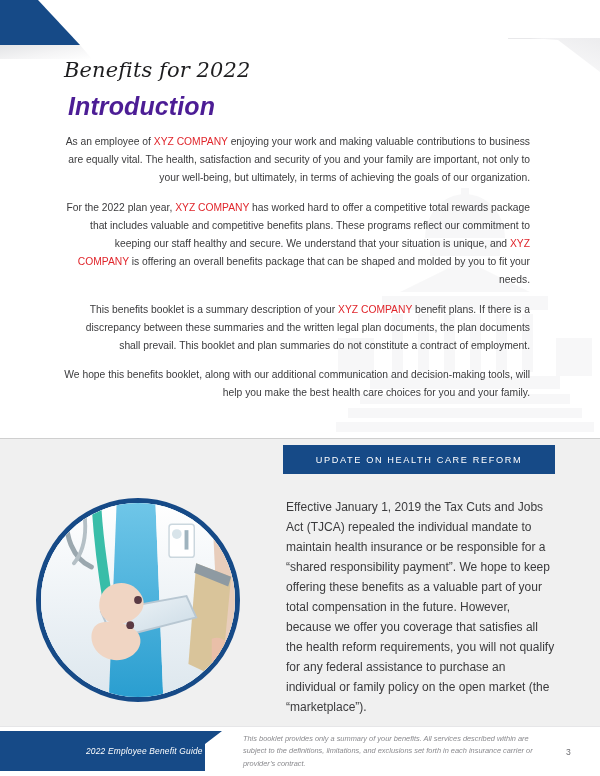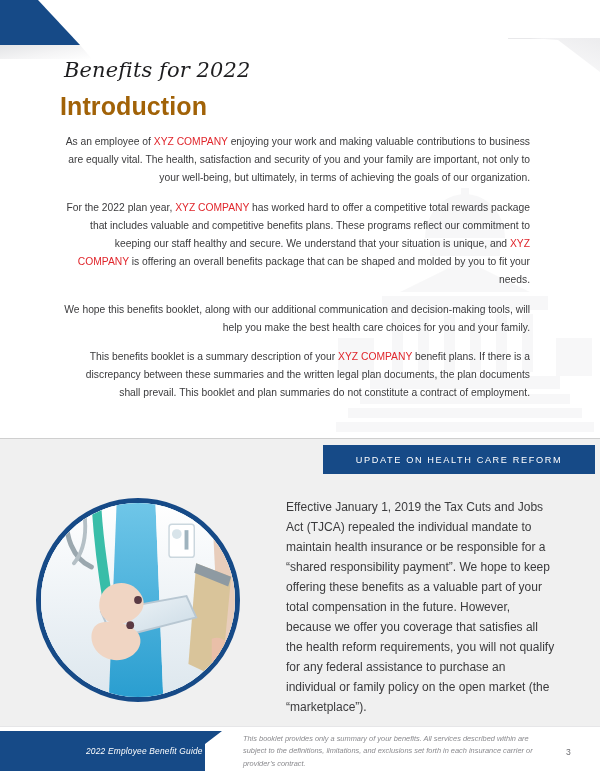--- a/index.html
+++ b/index.html
@@ -73,26 +73,27 @@
     left: 64px; top: 58px;
     font-family: "DejaVu Serif", serif;
     font-style: italic;
     font-size: 21px;
     color: #1d1d1f;
     letter-spacing: 0.1px;
   }
 
   .page-title {
     position: absolute;
-    left: 60px; top: 92px;
+    left: 68px; top: 92px;
     font-family: "Liberation Sans", sans-serif;
     font-weight: bold;
     font-size: 25px;
-    color: #a16207;
+    color: #4c1d95;
     letter-spacing: 0.1px;
+    font-style: italic;
   }
 
   .body-copy {
     position: absolute;
     left: 64px;
     top: 133px;
     width: 466px;
   }
   .body-copy p {
     font-size: 10.3px;
@@ -131,21 +132,20 @@
     left: 283px; top: 444px;
     width: 272px; height: 29px;
     background: #164a87;
     color: #ffffff;
     font-size: 9.2px;
     letter-spacing: 1.6px;
     display: flex;
     align-items: center;
     justify-content: center;
     text-transform: uppercase;
-    margin-left: 40px;
   }
 
   .reform-copy {
     position: absolute;
     left: 286px; top: 496px;
     width: 270px;
   }
   .reform-copy p {
     font-size: 12px;
     line-height: 20px;
@@ -239,23 +239,23 @@
 
     <div class="eyebrow">Benefits for 2022</div>
     <h1 class="page-title">Introduction</h1>
 
     <div class="body-copy">
 
       <p><span>As an employee of </span><span class="hl">XYZ COMPANY</span><span> enjoying your work and making valuable contributions to business are  equally vital. The health, satisfaction and security of you and your family are important, not only to your well-being, but ultimately, in terms of achieving the goals of our organization.</span></p>
 
       <p><span>For the 2022 plan year, </span><span class="hl">XYZ COMPANY</span><span> has worked hard to offer a competitive total rewards package that includes valuable and competitive benefits plans. These programs reflect our commitment to keeping our staff healthy and secure. We understand that your situation is unique, and </span><span class="hl">XYZ COMPANY</span><span> is offering an overall benefits package that can be shaped and molded by you to fit your needs.</span></p>
 
+      <p><span>This benefits booklet is a summary description of your </span><span class="hl">XYZ COMPANY</span><span> benefit plans. If there is a discrepancy between these summaries and the written legal plan documents, the plan documents shall prevail. This booklet and plan summaries do not constitute a contract of employment.</span></p>
+
       <p>We hope this benefits booklet, along with our additional communication and decision-making tools, will help you make the best health care choices for you and your family.</p>
-
-      <p><span>This benefits booklet is a summary description of your </span><span class="hl">XYZ COMPANY</span><span> benefit plans. If there is a discrepancy between these summaries and the written legal plan documents, the plan documents shall prevail. This booklet and plan summaries do not constitute a contract of employment.</span></p>
 
     </div>
   </div>
 
   <div class="lower">
 
     <div class="photo-ring">
       <svg viewBox="0 0 200 200" xmlns="http://www.w3.org/2000/svg">
         <defs>
           <linearGradient id="coat" x1="0" y1="0" x2="0" y2="1">

